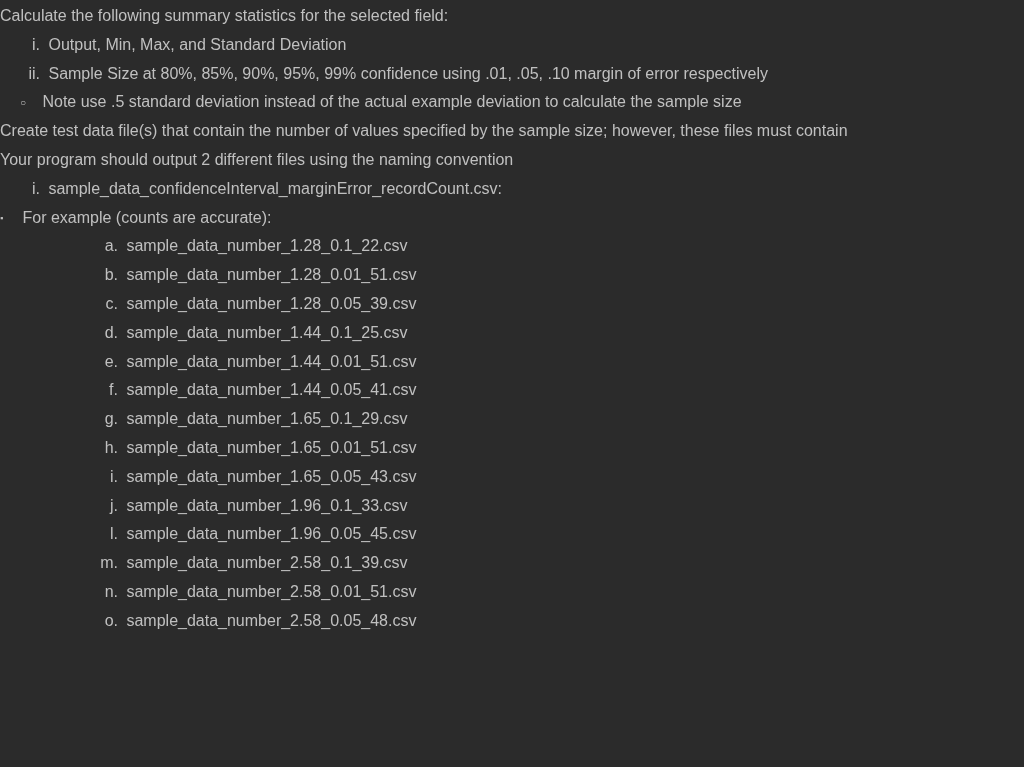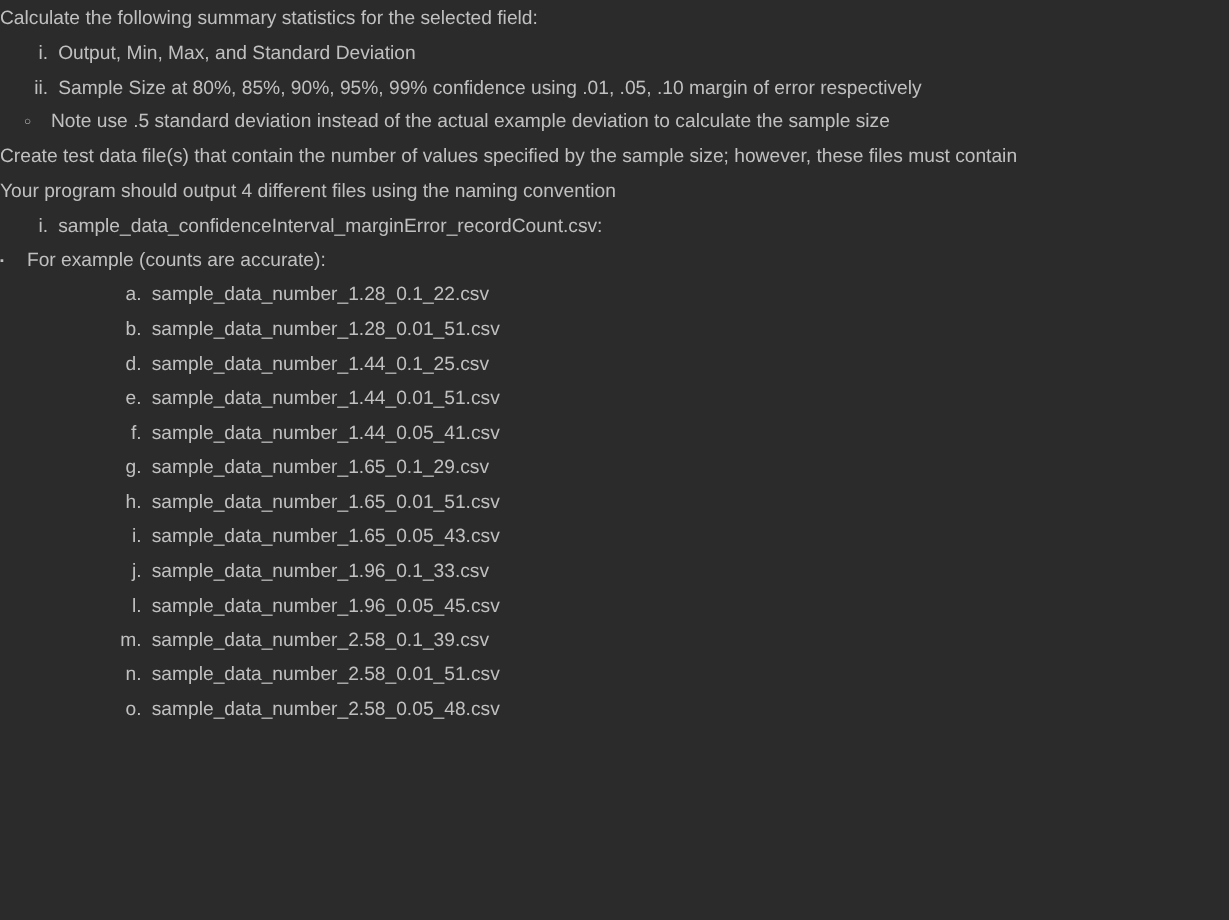--- a/index.html
+++ b/index.html
@@ -84,21 +84,21 @@
     <span>Note use .5 standard deviation instead of the actual example deviation to calculate the sample size</span>
   </div>
 
   <div class="line indent-0">
     <span>Create test data file(s) that contain the number of values specified by the sample size; however, these files must contain</span>
   </div>
 
 
 
   <div class="line indent-0">
-    <span>Your program should output 4 different files using the naming convention</span>
+    <span>Your program should output 2 different files using the naming convention</span>
   </div>
 
   <div class="line indent-1">
     <span class="roman">i.</span>
     <span>sample_data_confidenceInterval_marginError_recordCount.csv:</span>
   </div>
 
   <div class="line indent-2">
     <span class="marker-square">▪</span>
     <span>For example (counts are accurate):</span>
@@ -107,20 +107,24 @@
   <div class="line indent-3">
     <span class="letter">a.</span>
     <span>sample_data_number_1.28_0.1_22.csv</span>
   </div>
 
   <div class="line indent-3">
     <span class="letter">b.</span>
     <span>sample_data_number_1.28_0.01_51.csv</span>
   </div>
 
+  <div class="line indent-3">
+    <span class="letter">c.</span>
+    <span>sample_data_number_1.28_0.05_39.csv</span>
+  </div>
 
   <div class="line indent-3">
     <span class="letter">d.</span>
     <span>sample_data_number_1.44_0.1_25.csv</span>
   </div>
 
   <div class="line indent-3">
     <span class="letter">e.</span>
     <span>sample_data_number_1.44_0.01_51.csv</span>
   </div>

